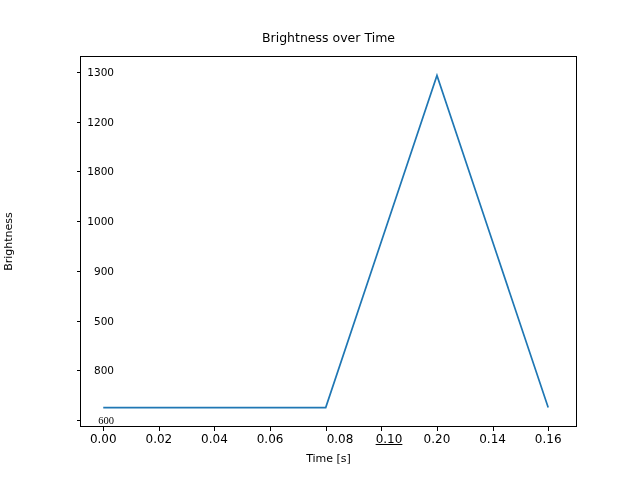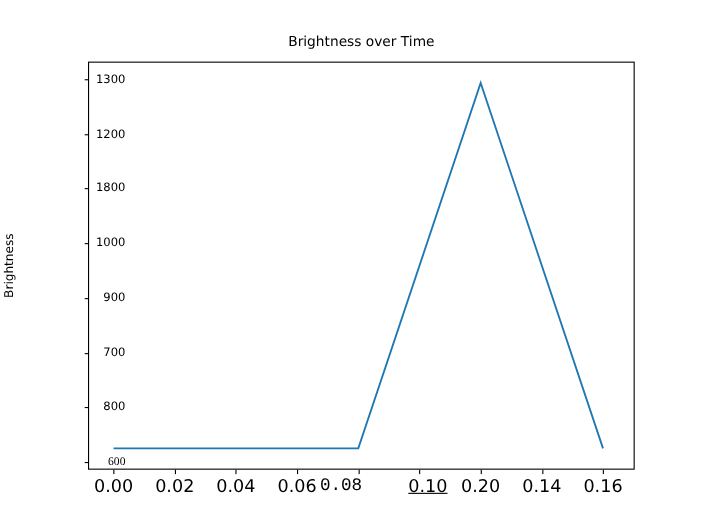--- a/index.html
+++ b/index.html
@@ -59,21 +59,21 @@
   .tick-y {
     position: absolute;
     width: 3.5px;
     height: 1px;
     background: #000000;
     left: 76.5px;
   }
   
   .ticklabel-x {
     position: absolute;
-    font-size: 16px;
+    font-size: 12px;
     color: #000000;
     top: 432px;
     transform: translateX(-50%);
     white-space: nowrap;
   }
   .ticklabel-y {
     position: absolute;
     font-size: 10.5px;
     color: #000000;
     right: 568px;
@@ -142,34 +142,35 @@
       <div class="tick-y" style="top: 221.11px;"></div>
       <div class="tick-y" style="top: 171.38px;"></div>
       <div class="tick-y" style="top: 121.65px;"></div>
       <div class="tick-y" style="top: 71.92px;"></div>
     </div>
   <div id="x-ticklabels">
       <div class="ticklabel-x" style="left: 103.25px;">0.00</div>
       <div class="ticklabel-x" style="left: 158.87px;">0.02</div>
       <div class="ticklabel-x" style="left: 214.48px;">0.04</div>
       <div class="ticklabel-x" style="left: 270.1px;">0.06</div>
-      <div class="ticklabel-x" style="left: 310px; font-family: Liberation Mono, monospace;">0.08</div>
+      <div class="ticklabel-x" style="left: 340px;">0.08</div>
       <div class="ticklabel-x" style="left: 389px; text-decoration: underline;">0.10</div>
       <div class="ticklabel-x" style="left: 436.96px;">0.20</div>
       <div class="ticklabel-x" style="left: 492.57px;">0.14</div>
       <div class="ticklabel-x" style="left: 548.19px;">0.16</div>
     </div>
   <div id="y-ticklabels">
       <div class="ticklabel-y" style="top: 420.03px; font-family: Liberation Serif, serif;">600</div>
       <div class="ticklabel-y" style="top: 370.3px;">800</div>
-      <div class="ticklabel-y" style="top: 320.57px;">700</div>
+      <div class="ticklabel-y" style="top: 320.57px;">500</div>
       <div class="ticklabel-y" style="top: 270.84px; margin-left: 44px;">900</div>
       <div class="ticklabel-y" style="top: 221.11px;">1000</div>
       <div class="ticklabel-y" style="top: 171.38px;">1800</div>
       <div class="ticklabel-y" style="top: 121.65px; text-align: center;">1200</div>
       <div class="ticklabel-y" style="top: 71.92px; margin-left: 37px;">1300</div>
     </div>
 
+  <div id="xlabel">Time [s]</div>
   <div id="ylabel">
     <span>Brightness</span>
   </div>
 
 </div>
 
 </body></html>

